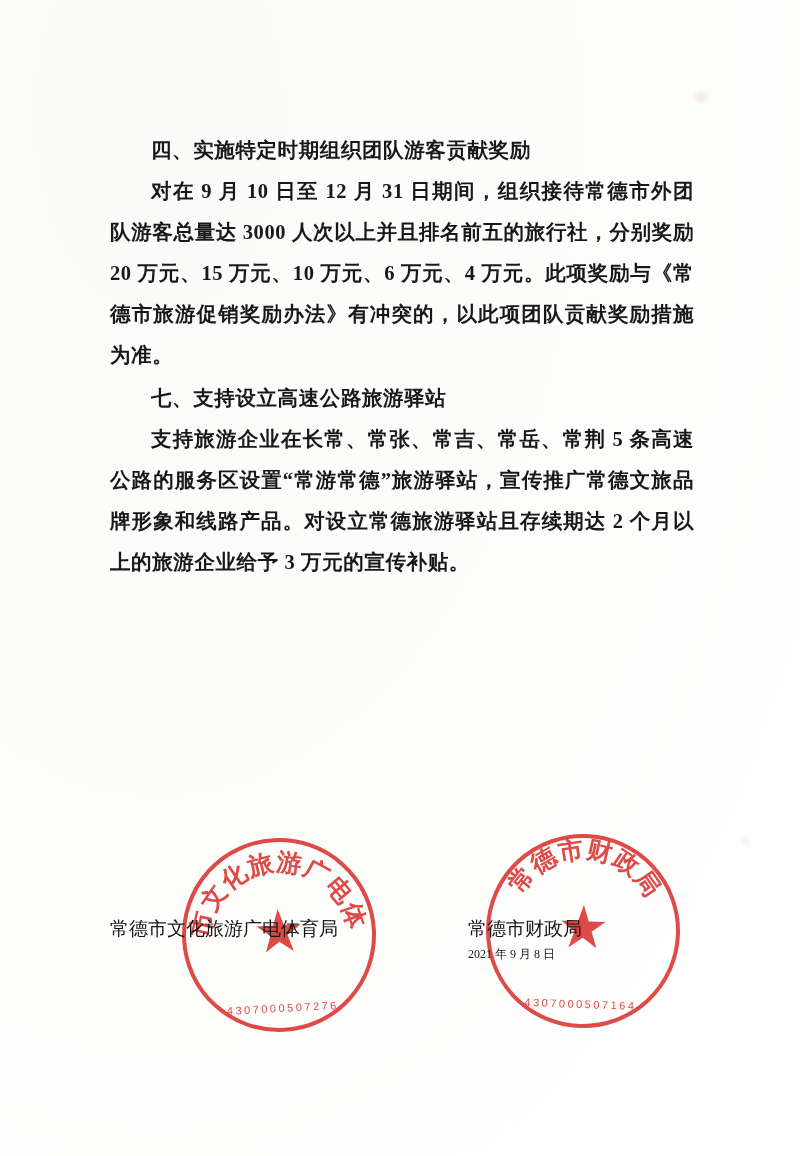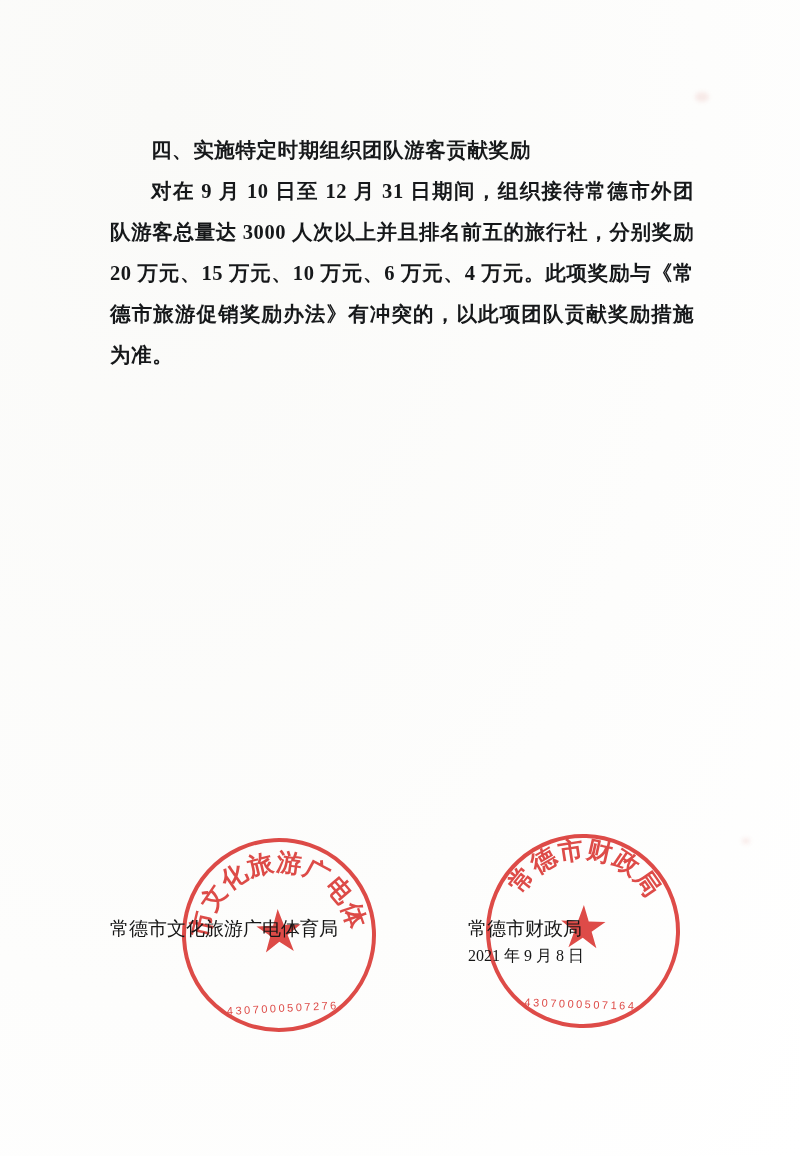--- a/index.html
+++ b/index.html
@@ -65,21 +65,21 @@
   .sign-block {
     position: absolute;
     font-size: 19px;
     line-height: 34px;
     color: #161616;
     white-space: nowrap;
     font-family: "Liberation Serif", "DejaVu Serif", serif;
   }
   .sign-left { left: 110px; top: 84px; }
   .sign-right { left: 468px; top: 84px; }
-  .sign-date { position: absolute; left: 468px; top: 118px; font-size: 16px; color: #161616; white-space: nowrap; }
+  .sign-date { position: absolute; left: 468px; top: 118px; font-size: 12px; color: #161616; white-space: nowrap; }
 
   
   .seal {
     position: absolute;
     width: 186px;
     height: 186px;
     border-radius: 50%;
     border: 4px solid #d8231f;
     opacity: 0.82;
     mix-blend-mode: multiply;
@@ -135,20 +135,22 @@
 <body>
 
 <div class="page">
 
   <div class="smudge" style="left:695px; top:92px; width:14px; height:10px;"></div>
   <div class="smudge" style="left:742px; top:838px; width:8px; height:6px;"></div>
 
   <div class="doc-body">
     <p class="para heading">四、实施特定时期组织团队游客贡献奖励</p>
     <p class="para body-text">对在 9 月 10 日至 12 月 31 日期间，组织接待常德市外团队游客总量达 3000 人次以上并且排名前五的旅行社，分别奖励 20 万元、15 万元、10 万元、6 万元、4 万元。此项奖励与《常德市旅游促销奖励办法》有冲突的，以此项团队贡献奖励措施为准。</p>
+    <p class="para heading">七、支持设立高速公路旅游驿站</p>
+    <p class="para body-text">支持旅游企业在长常、常张、常吉、常岳、常荆 5 条高速公路的服务区设置“常游常德”旅游驿站，宣传推广常德文旅品牌形象和线路产品。对设立常德旅游驿站且存续期达 2 个月以上的旅游企业给予 3 万元的宣传补贴。</p>
   </div>
 
   <div class="sign-area">
 
     <div class="seal seal-left">
       <svg class="seal-arc-text" viewBox="0 0 186 186">
         <defs>
           <path id="arcL" d="M 22,100 A 71,71 0 1 1 164,100"></path>
         </defs>
         <text>

